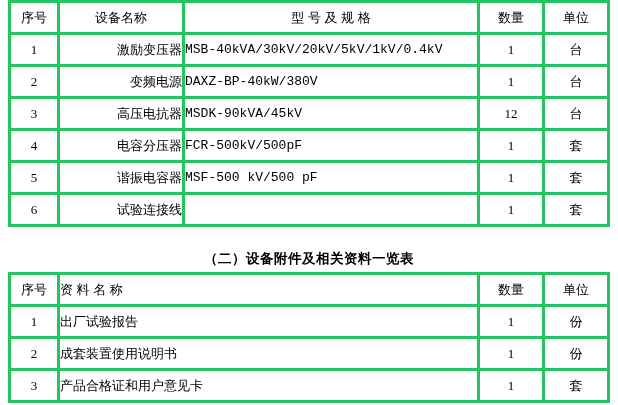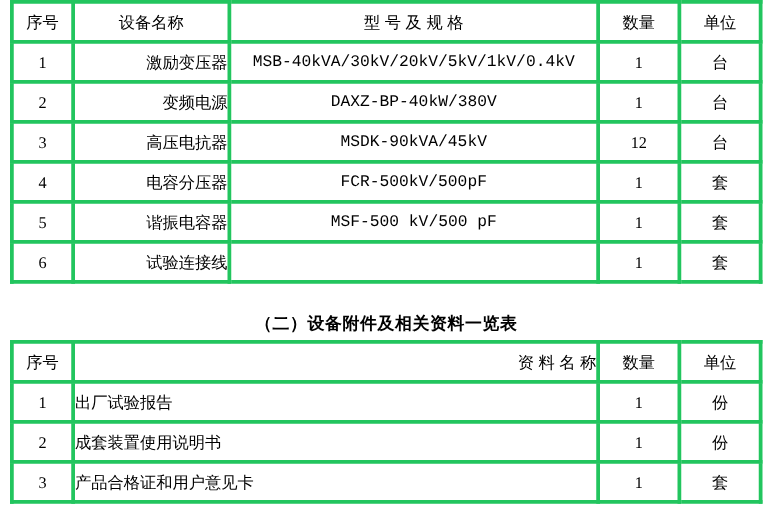--- a/index.html
+++ b/index.html
@@ -39,21 +39,21 @@
   table.doc-table td, table.doc-table th {
     border: 3px solid #22c55e;
     padding: 0;
     height: 29px;
     font-weight: normal;
     font-size: 13px;
     vertical-align: middle;
   }
   .c-idx   { width: 46px;  text-align: center; }
   .c-name  { width: 122px; text-align: right; }
-  .c-model { text-align: center; padding-left: 8px; }
+  .c-model { text-align: left; padding-left: 8px; }
   .c-qty   { width: 62px;  text-align: center; }
   .c-unit  { width: 62px;  text-align: center; }
 
   .hdr-cell {
     text-align: center;
     font-family: "Liberation Sans", sans-serif;
     font-size: 13px;
   }
   .hdr-wide {
     letter-spacing: 0px;
@@ -68,21 +68,21 @@
     letter-spacing: 0px;
   }
   .num {
     font-family: "Liberation Serif", serif;
     font-size: 13px;
   }
   .sec2 {
     margin-top: 22px;
   }
   .c-doc-name { text-align: left; padding-left: 14px; }
-  .c-doc-hdr  { text-align: right; }
+  .c-doc-hdr  { text-align: left; }
 </style>
 </head>
 <body>
 
 <div class="page">
 
 
   <table class="doc-table">
     <thead>
       <tr>

